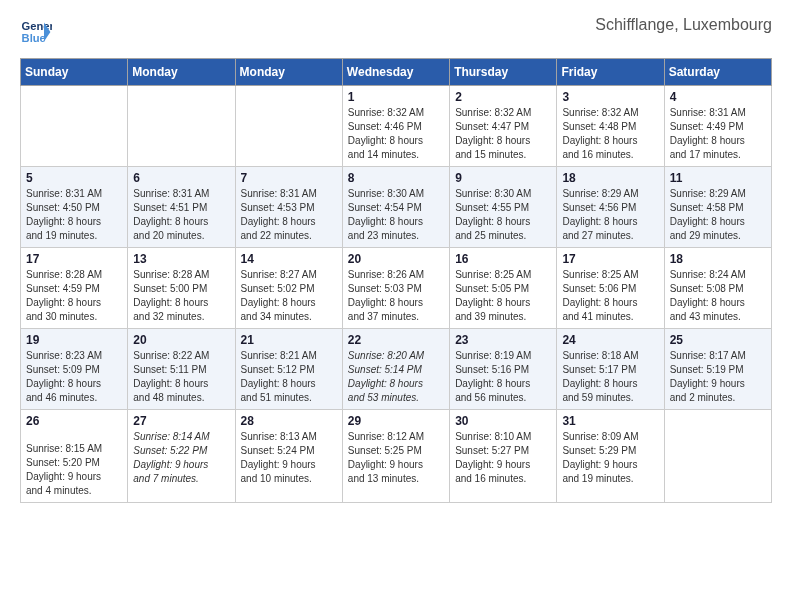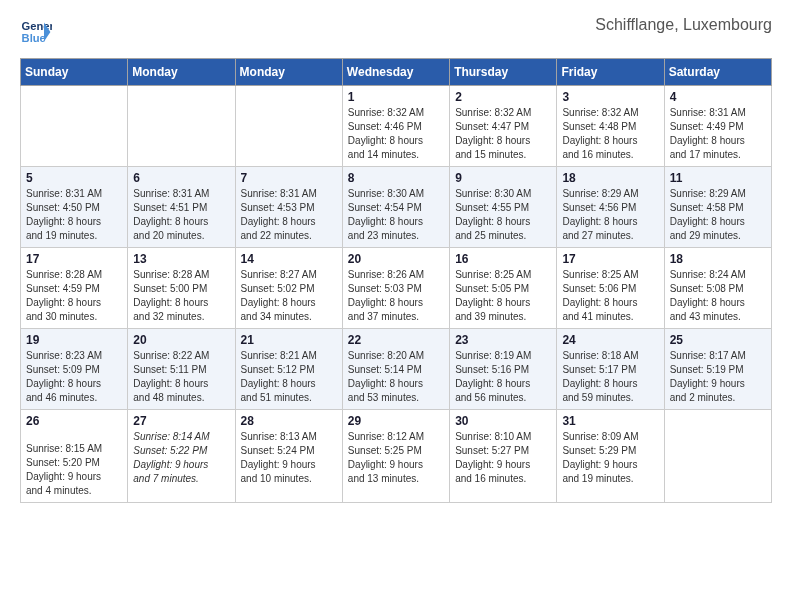--- a/index.html
+++ b/index.html
@@ -260,21 +260,21 @@
         </td>
         <td>
           <div class="day-num">21</div>
           <div class="day-info" style="white-space: pre-line;">Sunrise: 8:21 AM
 Sunset: 5:12 PM
 Daylight: 8 hours
 and 51 minutes.</div>
         </td>
         <td>
           <div class="day-num">22</div>
-          <div class="day-info" style="white-space: pre-line;">Sunrise: 8:20 AM
+          <div class="day-info" style="white-space: pre-line; font-style: italic;">Sunrise: 8:20 AM
 Sunset: 5:14 PM
 Daylight: 8 hours
 and 53 minutes.</div>
         </td>
         <td>
           <div class="day-num">23</div>
           <div class="day-info" style="white-space: pre-line;">Sunrise: 8:19 AM
 Sunset: 5:16 PM
 Daylight: 8 hours
 and 56 minutes.</div>

